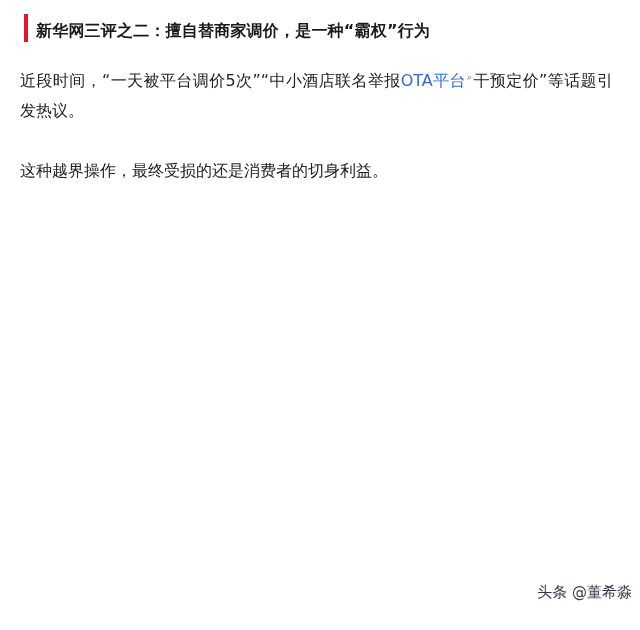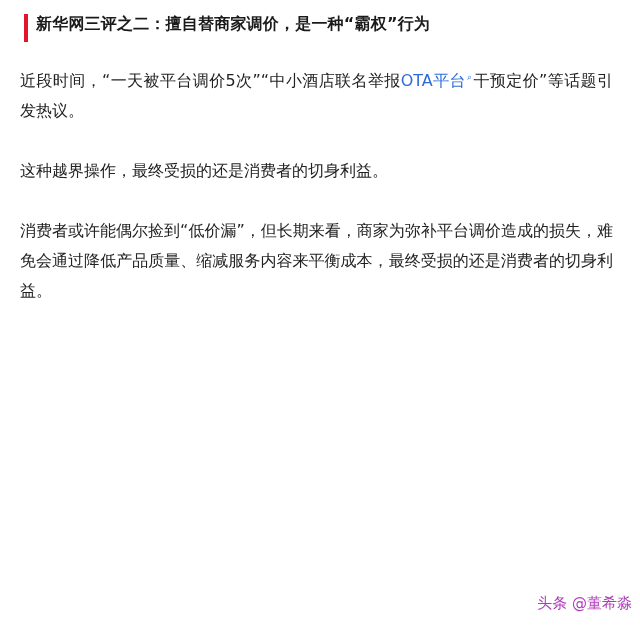--- a/index.html
+++ b/index.html
@@ -3,21 +3,21 @@
 <meta charset="utf-8">
 <style>
   html, body { margin: 0; padding: 0; background: #ffffff; }
   body {
     width: 640px; height: 630px; overflow: hidden; position: relative;
     font-family: "DejaVu Sans", "Liberation Sans", sans-serif;
     color: #222222;
   }
   .title-bar {
     position: absolute; left: 24px; top: 14px; height: 28px;
-    display: flex; align-items: flex-start;
+    display: flex; align-items: flex-end;
   }
   .title-accent {
     width: 4px; height: 28px; background: #e0162b; margin-right: 8px;
   }
   .title-text {
     font-size: 16px; font-weight: bold; color: #1a1a1a; letter-spacing: 0.2px;
     white-space: nowrap;
   }
   .article {
     position: absolute; left: 20px; top: 66px; width: 600px;
@@ -27,32 +27,31 @@
     text-align: justify; color: #222222;
   }
   .link {
     color: #2d6bd6; text-decoration: none;
   }
   .search-icon {
     display: inline-block; font-size: 9px; color: #2d6bd6;
     vertical-align: super; line-height: 0; margin: 0 1px;
   }
   .watermark {
-    position: absolute; right: 8px; bottom: 17px;
-    font-size: 15px; color: #a21caf; opacity: 0.85;
+    position: absolute; right: 8px; bottom: 28px;
+    font-size: 15px; color: #0f172a; opacity: 0.85;
   }
 </style>
 </head>
 <body>
 
 <div class="title-bar">
   <div class="title-accent"></div>
   <div class="title-text">新华网三评之二：擅自替商家调价，是一种“霸权”行为</div>
 </div>
 
 <div class="article">
   <p class="para"><span>近段时间，“一天被平台调价5次”“中小酒店联名举报</span><a class="link">OTA平台</a><span class="search-icon">⌕</span><span>干预定价”等话题引发热议。</span></p>
   <p class="para">这种越界操作，最终受损的还是消费者的切身利益。</p>
-  <p class="para">消费者或许能偶尔捡到“低价漏”，但长期来看，商家为弥补平台调价造成的损失，难免会通过降低产品质量、缩减服务内容来平衡成本，最终受损的还是消费者的切身利益。</p>
 
 </div>
 
 <div class="watermark">头条 @董希淼</div>
 
 </body></html>

